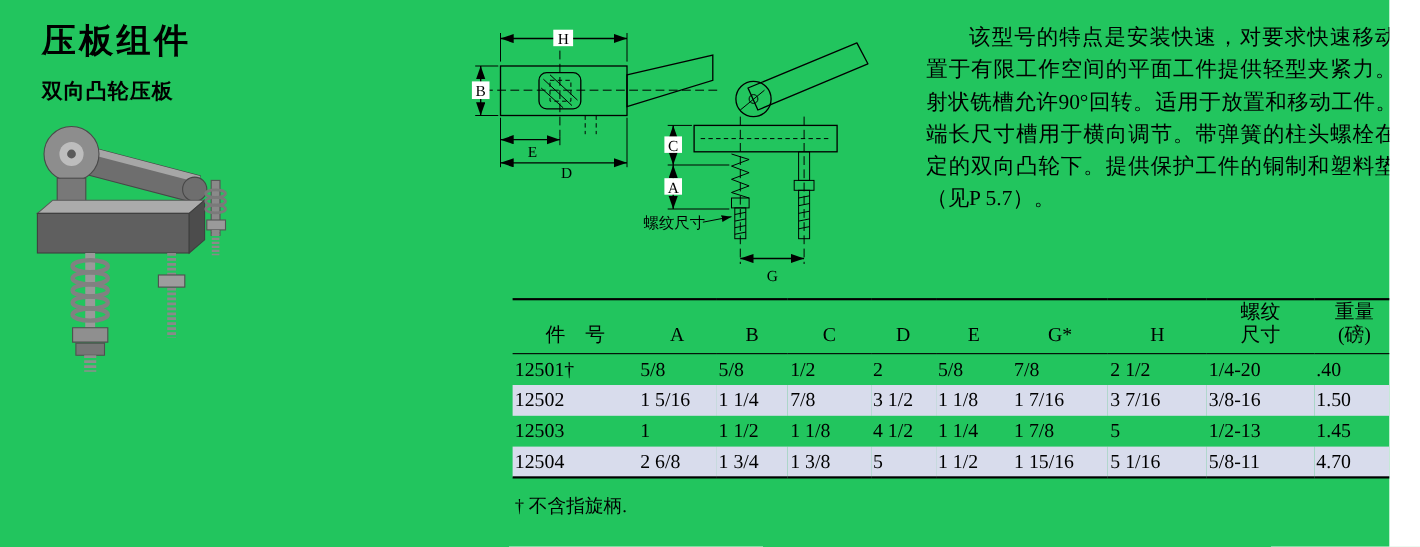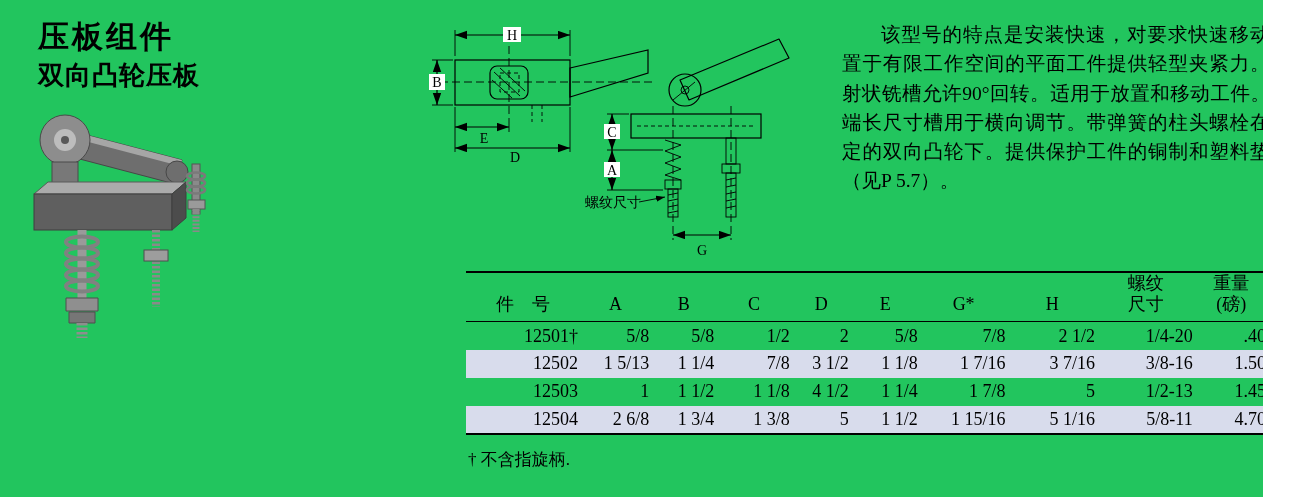--- a/index.html
+++ b/index.html
@@ -7,42 +7,42 @@
   .page {
     position:relative; width:1263px; height:497px; background:#22c55e;
     font-family:"Liberation Serif","DejaVu Serif",serif; color:#000; overflow:hidden;
   }
   .title {
     position:absolute; left:38px; top:16px;
     font-family:"Liberation Sans","DejaVu Sans",sans-serif;
     font-weight:bold; font-size:31px; letter-spacing:3px;
   }
   .subtitle {
-    position:absolute; left:38px; top:58px;
+    position:absolute; left:38px; top:70px;
     font-family:Liberation Sans, sans-serif;
-    font-weight:bold; font-size:26px; letter-spacing:1px;
+    font-weight:bold; font-size:19px; letter-spacing:1px;
   }
   .photo { position:absolute; left:20px; top:102px; }
   .fig1  { position:absolute; left:420px; top:10px; }
   .fig2  { position:absolute; left:583px; top:30px; }
   .desc {
     position:absolute; left:842px; top:20px; width:448px;
     font-size:19.5px; line-height:1.5; text-align:justify; text-indent:2em;
   }
   .table-wrap { position:absolute; left:466px; top:271px; width:802px; }
   table {
     width:100%; border-collapse:collapse; table-layout:fixed;
     font-size:18px; border-top:2px solid #000; border-bottom:2px solid #000;
   }
   thead th {
     font-weight:normal; vertical-align:bottom; text-align:center;
     padding:0 2px 7px; border-bottom:1.5px solid #000;
     white-space:pre-line; line-height:1.15;
   }
-  tbody td { text-align:right; padding:2px 2px; height:28px; }
+  tbody td { text-align:left; padding:2px 2px; height:28px; }
   tbody tr.stripe { background:#d8dcec; }
   .footnotes { position:absolute; left:468px; top:447px; font-size:17px; line-height:1.5; }
   svg text { font-family:"Liberation Serif","DejaVu Serif",serif; font-size:14px; fill:#000; }
   .dim  { stroke:#000; stroke-width:1.2; fill:none; }
   .thin { stroke:#000; stroke-width:0.9; fill:none; }
   .dash { stroke-dasharray:8 4; }
   .hid  { stroke-dasharray:4 3; }
 </style>
 </head>
 <body>
@@ -208,21 +208,21 @@
           <td>1/2</td>
           <td>2</td>
           <td>5/8</td>
           <td>7/8</td>
           <td>2 1/2</td>
           <td>1/4-20</td>
           <td>.40</td>
         </tr>
         <tr class="stripe">
           <td>12502</td>
-          <td>1 5/13</td>
+          <td>1 5/16</td>
           <td>1 1/4</td>
           <td>7/8</td>
           <td>3 1/2</td>
           <td>1 1/8</td>
           <td>1 7/16</td>
           <td>3 7/16</td>
           <td>3/8-16</td>
           <td>1.50</td>
         </tr>
         <tr>

